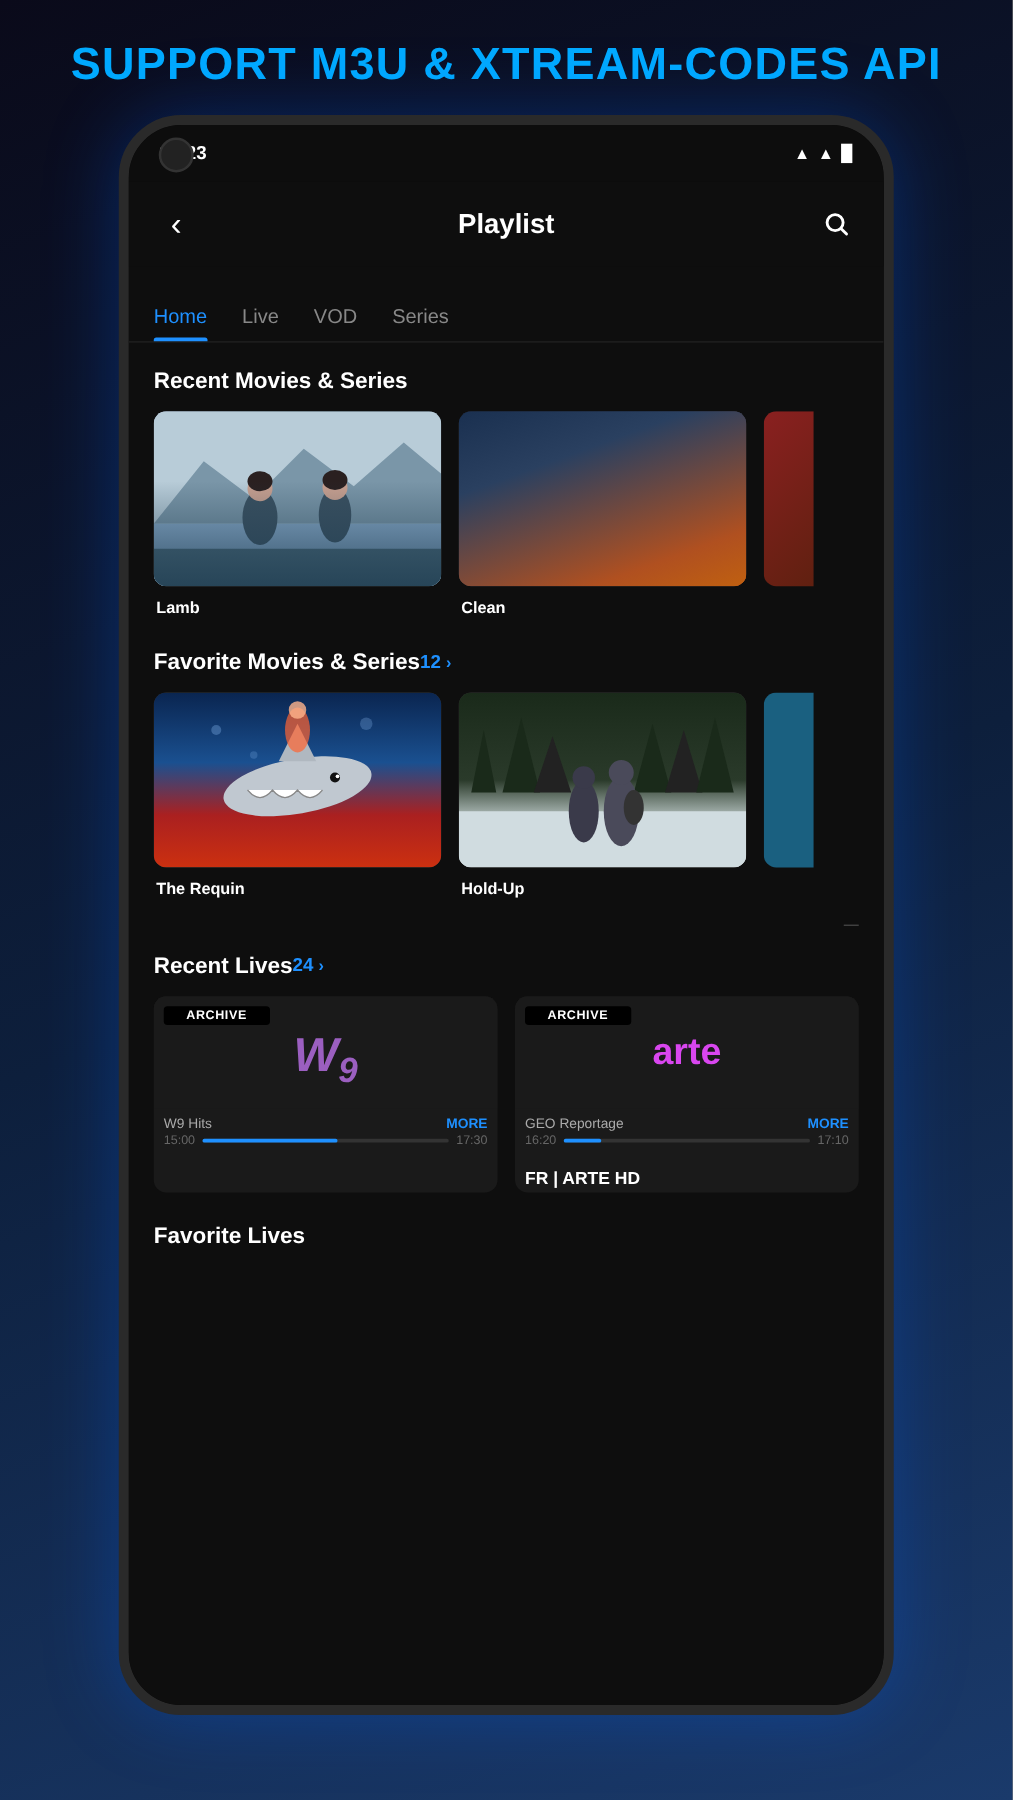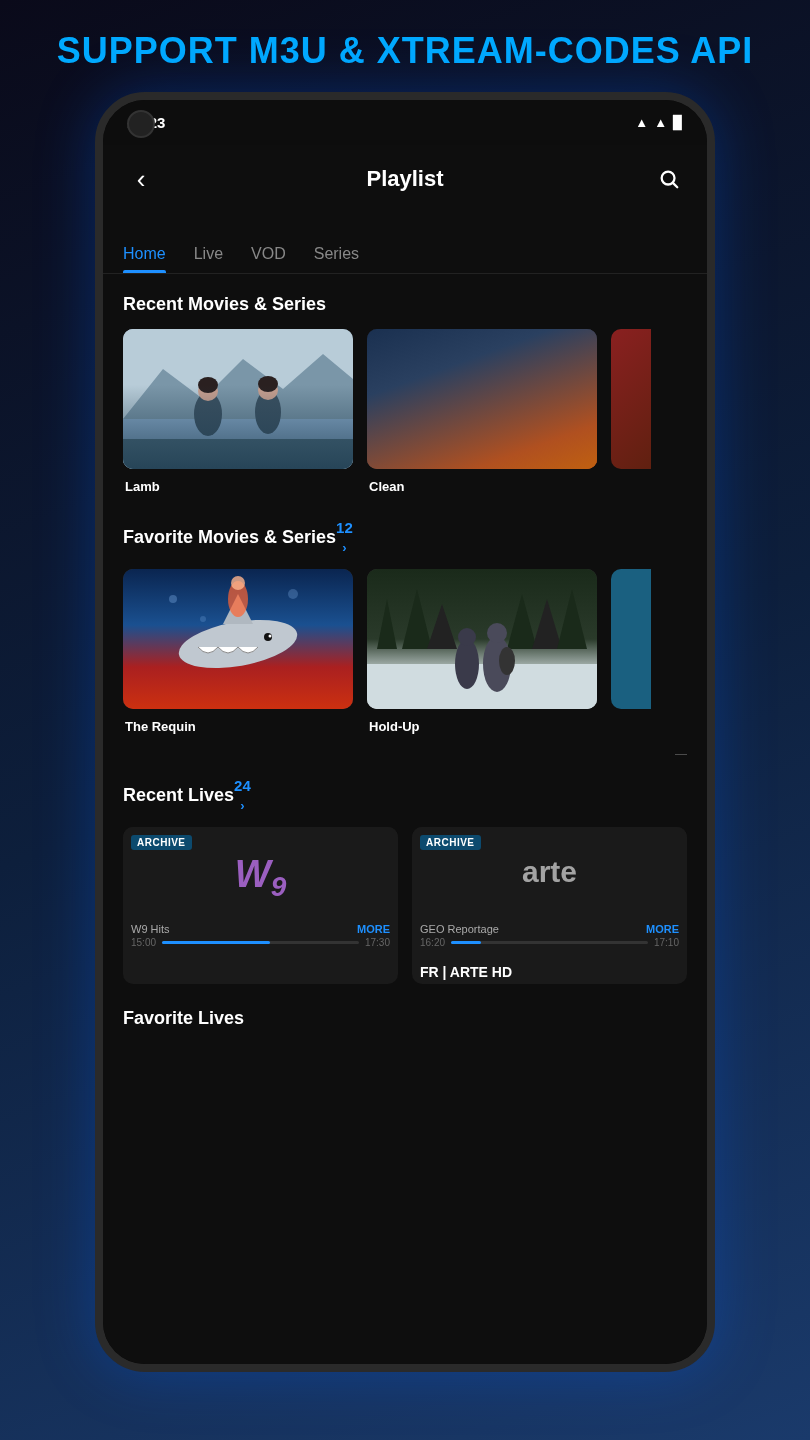--- a/index.html
+++ b/index.html
@@ -160,21 +160,20 @@
       font-size: 18px;
       font-weight: 700;
     }
     .section-count {
       color: #1e90ff;
       font-size: 15px;
       font-weight: 600;
       display: flex;
       align-items: center;
       gap: 4px;
-      flex-direction: column;
     }
     .section-count .chevron {
       font-size: 13px;
     }
 
     
     .cards-row {
       display: flex;
       gap: 14px;
       overflow-x: visible;
@@ -253,25 +252,25 @@
       flex: 1;
       background: #1a1a1a;
       border-radius: 10px;
       overflow: hidden;
       min-width: 0;
     }
     .live-card-inner {
       position: relative;
     }
     .archive-badge {
-      background: #0c4a6e;
+      background: #000000;
       color: white;
       font-size: 10px;
       font-weight: 700;
-      padding: 2px 6px;
+      padding: 2px 18px;
       position: absolute;
       top: 8px;
       left: 8px;
       border-radius: 3px;
       letter-spacing: 0.5px;
     }
     .live-logo-area {
       height: 90px;
       background: #1a1a1a;
       display: flex;
@@ -281,21 +280,21 @@
     .w9-logo {
       font-size: 38px;
       font-weight: 900;
       color: #9b5fc0;
       font-style: italic;
       margin-top: 12px;
     }
     .arte-logo {
       font-size: 30px;
       font-weight: 900;
-      color: #a3a3a3;
+      color: #d946ef;
     }
     .live-info {
       padding: 6px 8px 8px;
     }
     .live-show-row {
       display: flex;
       justify-content: space-between;
       align-items: center;
       margin-bottom: 2px;
     }

